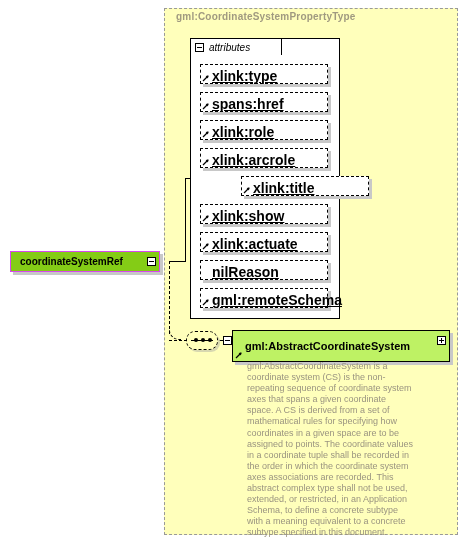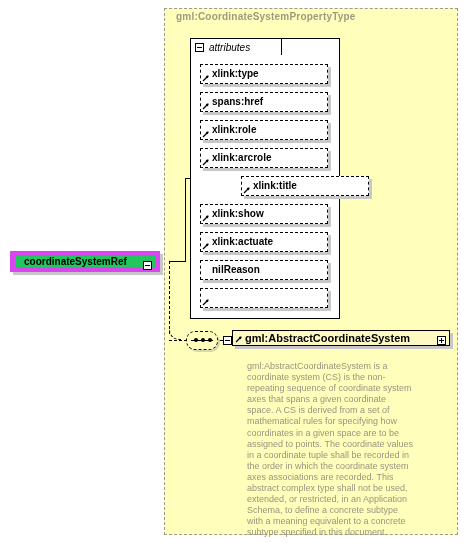--- a/index.html
+++ b/index.html
@@ -115,42 +115,43 @@
     height: 20px;
     border: 1px dashed #000000;
     background: #ffffff;
     box-sizing: border-box;
     box-shadow: 3px 3px 0 0 #c8c8c8;
   }
   .attr-label {
     position: absolute;
     left: 11px;
     top: 3px;
-    font-size: 10px;
+    font-size: 14px;
     font-weight: bold;
     color: #000000;
     white-space: nowrap;
+    text-decoration: underline;
   }
   .attr-arrow {
     position: absolute;
     left: 1px;
     bottom: 1px;
     width: 8px;
     height: 8px;
   }
 
   
   #root-node {
     position: absolute;
     left: 10px;
     top: 251px;
     width: 150px;
     height: 21px;
-    border: 5px solid #d946ef;
-    background: #22c55e;
+    border: 1px solid #d946ef;
+    background: #84cc16;
     box-sizing: border-box;
     box-shadow: 3px 3px 0 0 #c8c8c8;
     display: flex;
     align-items: center;
   }
   #root-label {
     font-size: 10px;
     font-weight: bold;
     color: #000000;
     padding-left: 9px;
@@ -212,23 +213,23 @@
     border-radius: 50%;
     background: #000000;
   }
 
   
   #ref-element {
     position: absolute;
     left: 232px;
     top: 330px;
     width: 218px;
-    height: 16px;
+    height: 32px;
     border: 1px solid #000000;
-    background: #fef9c3;
+    background: #bef264;
     box-sizing: border-box;
     box-shadow: 3px 3px 0 0 #c8c8c8;
     display: flex;
     align-items: center;
   }
   #ref-label {
     font-size: 11px;
     font-weight: bold;
     color: #000000;
     padding-left: 12px;
@@ -351,20 +352,21 @@
 
 <div class="attr-row" style="top:260px;">
   <span class="attr-label">nilReason</span>
 </div>
 
 <div class="attr-row" style="top:288px;">
   <svg class="attr-arrow" viewBox="0 0 8 8">
     <path d="M1 7 L6 2" stroke="#000" stroke-width="1.2" fill="none"></path>
     <path d="M6.6 1.4 L3.6 2.1 L5.9 4.4 Z" fill="#000"></path>
   </svg>
+  <span class="attr-label">gml:remoteSchema</span>
 </div>
 
 <div id="root-node">
   <span id="root-label">coordinateSystemRef</span>
   <div id="root-expander-wrap">
     <div class="expander"></div>
   </div>
 </div>
 
 <div id="seq-oval">

